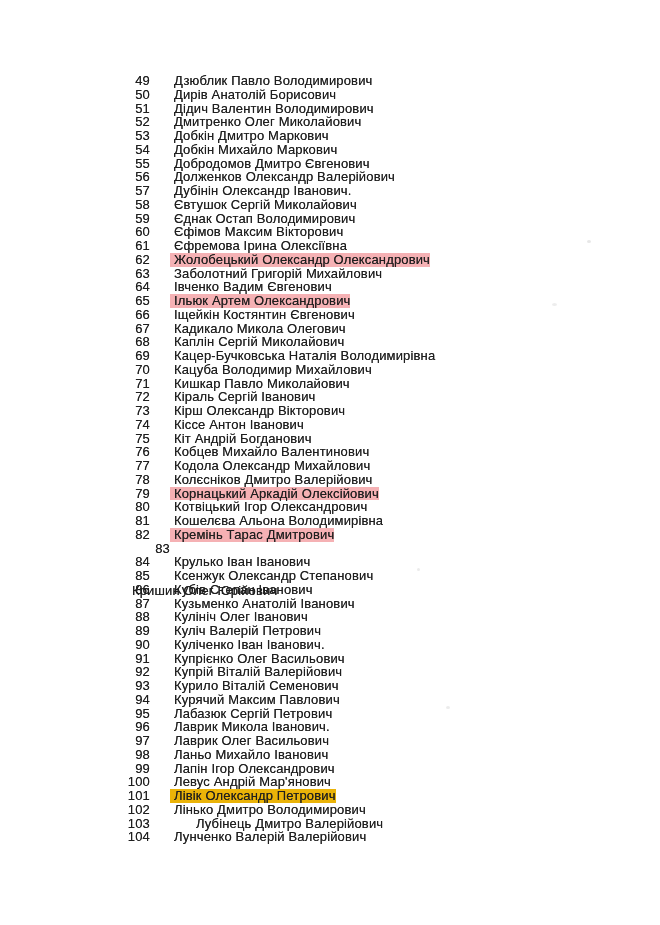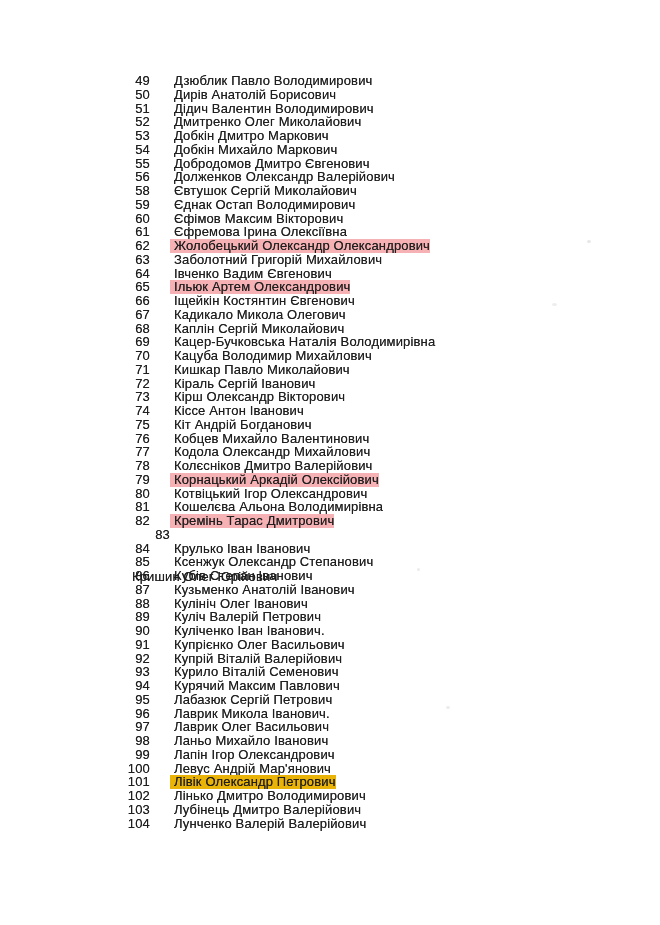--- a/index.html
+++ b/index.html
@@ -99,20 +99,24 @@
   <div class="row" style="color: rgb(31, 31, 31);">
     <span class="num">55</span>
     <span class="name">Добродомов Дмитро Євгенович</span>
   </div>
 
   <div class="row" style="color: rgb(31, 31, 31);">
     <span class="num">56</span>
     <span class="name">Долженков Олександр Валерійович</span>
   </div>
 
+  <div class="row" style="color: rgb(31, 31, 31);">
+    <span class="num">57</span>
+    <span class="name">Дубінін Олександр Іванович.</span>
+  </div>
 
   <div class="row" style="color: rgb(31, 31, 31);">
     <span class="num">58</span>
     <span class="name">Євтушок Сергій Миколайович</span>
   </div>
 
   <div class="row" style="color: rgb(31, 31, 31);">
     <span class="num">59</span>
     <span class="name">Єднак Остап Володимирович</span>
   </div>
@@ -325,21 +329,21 @@
   <div class="row hl" style="color: rgb(31, 31, 31);">
     <span class="num">101</span>
     <span class="name" style="background: #eab308;">Лівік Олександр Петрович</span>
   </div>
 
   <div class="row" style="color: rgb(31, 31, 31);">
     <span class="num">102</span>
     <span class="name">Лінько Дмитро Володимирович</span>
   </div>
 
-  <div class="row" style="color: rgb(31, 31, 31);">
+  <div class="row" style="color: rgb(31, 31, 31); gap: 22px;">
     <span class="num">103</span>
     <span class="name">Лубінець Дмитро Валерійович</span>
   </div>
 
   <div class="row" style="color: rgb(31, 31, 31);">
     <span class="num">104</span>
     <span class="name">Лунченко Валерій Валерійович</span>
   </div>
 </div>
   <div class="speck s1"></div>

